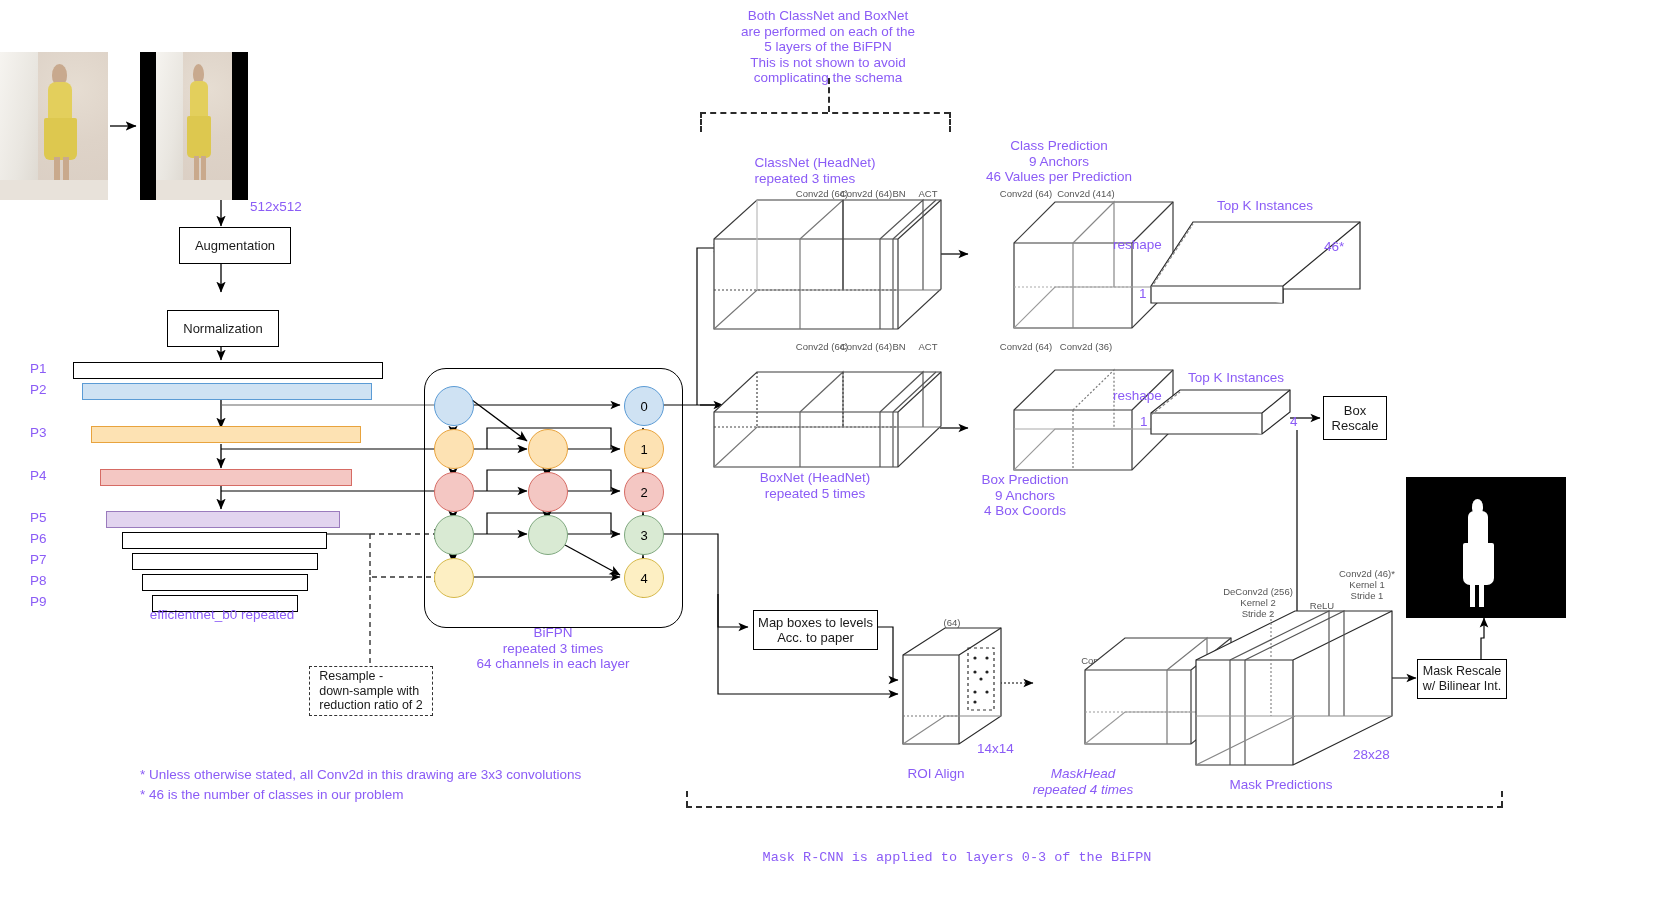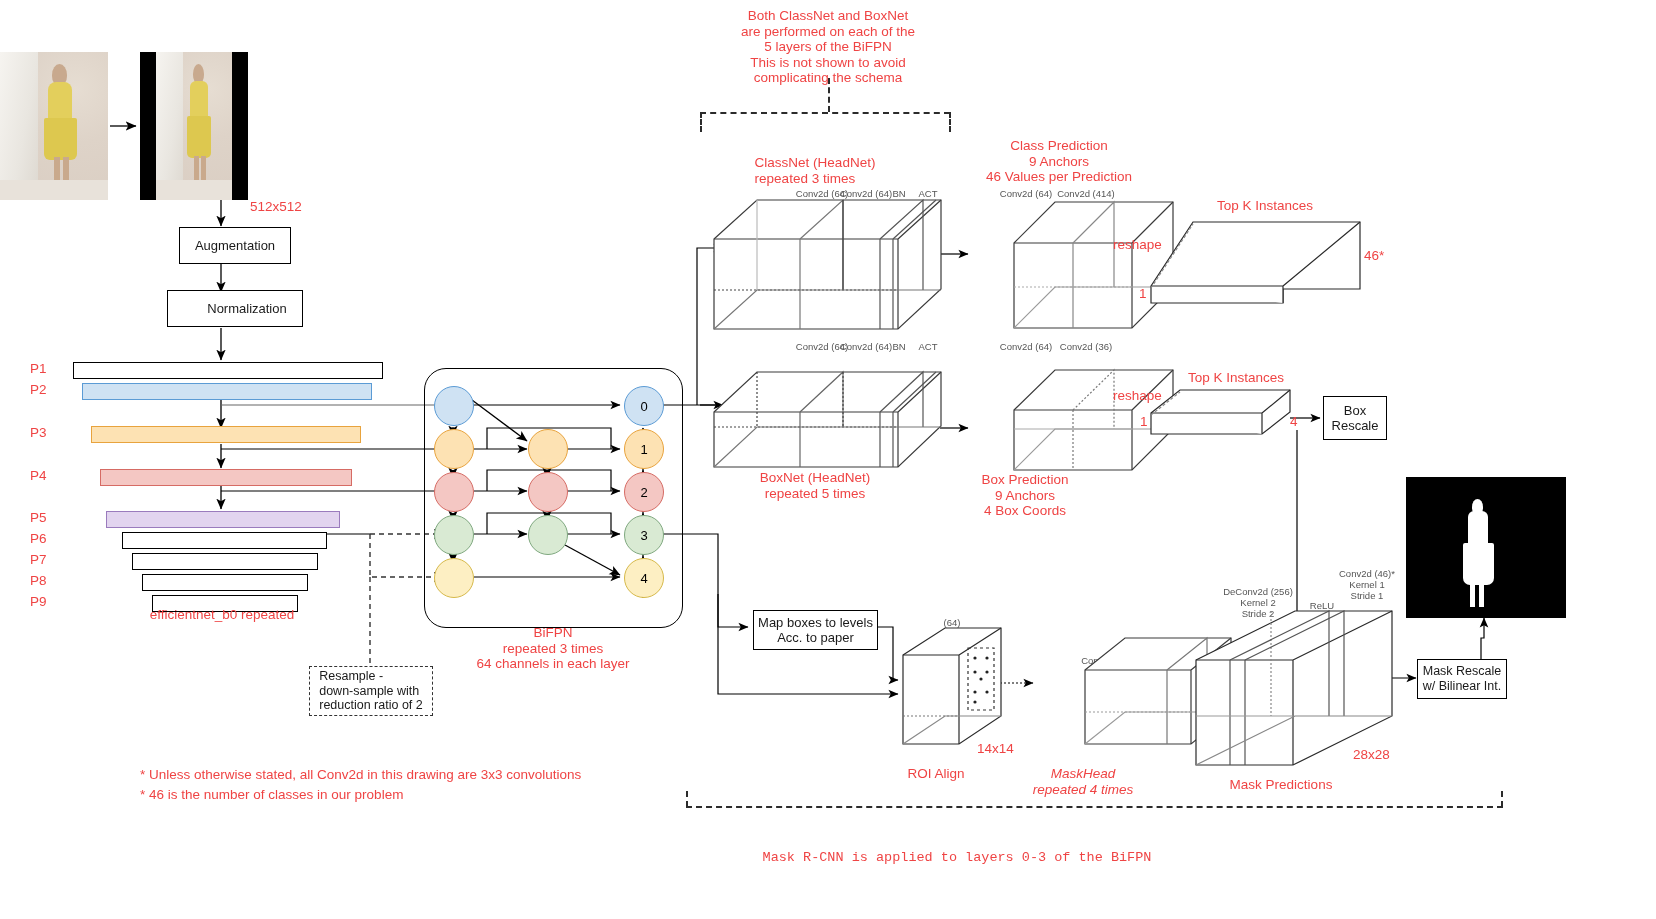--- a/index.html
+++ b/index.html
@@ -1,19 +1,19 @@
 <!DOCTYPE html>
 <html><head>
 <meta charset="utf-8">
 <style>
   html,body{margin:0;padding:0;background:#ffffff;}
   body{width:1656px;height:919px;position:relative;overflow:hidden;
        font-family:"Liberation Sans","DejaVu Sans",sans-serif;color:#000;}
   .abs{position:absolute;}
-  .txt{position:absolute;font-size:13.5px;line-height:15.5px;color:#ef4444;white-space:pre;}
+  .txt{position:absolute;font-size:13.5px;line-height:15.5px;color:#8b5cf6;white-space:pre;}
   .ctr{text-align:center;transform:translateX(-50%);}
   .lbl-small{position:absolute;font-size:9.5px;line-height:11px;color:#555;white-space:pre;text-align:center;transform:translateX(-50%);}
   .dash-h{position:absolute;height:0;border-top:2px dashed #2b2b2b;}
   .dash-v{position:absolute;width:0;border-left:2px dashed #2b2b2b;}
   .box{position:absolute;border:1px solid #000;background:#fff;
        display:flex;align-items:center;justify-content:center;
        font-size:13px;line-height:15px;text-align:center;color:#1a1a1a;}
   .dbox{position:absolute;border:1.5px dashed #333;background:#fff;
        display:flex;align-items:center;justify-content:center;
        font-size:12.5px;line-height:14.5px;text-align:left;color:#1a1a1a;}
@@ -148,21 +148,21 @@
 5 layers of the BiFPN
 This is not shown to avoid
 complicating the schema</div>
 <div class="dash-v" style="left:828px;top:78px;height:34px;"></div>
 <div class="dash-h" style="left:700px;top:112px;width:250px;"></div>
 <div class="dash-v" style="left:700px;top:112px;height:20px;"></div>
 <div class="dash-v" style="left:949px;top:112px;height:20px;"></div>
 
 <div class="txt" style="left:250px;top:199px;">512x512</div>
 <div class="box" style="left:179px;top:227px;width:110px;height:35px;">Augmentation</div>
-<div class="box" style="left:167px;top:290px;width:110px;height:35px;padding-left:24px;">Normalization</div>
+<div class="box" style="left:167px;top:310px;width:110px;height:35px;">Normalization</div>
 
 <div>
   <div class="txt" style="left:30px;top:361px;">P1</div>
   <div class="plate" style="left:73px;top:362px;width:308px;height:15px;background:#ffffff;border-color:#000;"></div>
 
   <div class="txt" style="left:30px;top:382px;">P2</div>
   <div class="plate" style="left:82px;top:383px;width:288px;height:15px;background:#cfe2f3;border-color:#5b9bd5;"></div>
 
   <div class="txt" style="left:30px;top:425px;">P3</div>
   <div class="plate" style="left:91px;top:426px;width:268px;height:15px;background:#fde2b3;border-color:#e8a33d;"></div>
@@ -252,21 +252,21 @@
 
 <div class="txt ctr" style="left:1265px;top:198px;">Top K Instances</div>
 <svg width="1656" height="919">
   <g stroke="#2a2a2a" fill="#fff" stroke-width="1.2">
     <path d="M1151,286 L1193,222 L1360,222 L1360,289 L1283,289 L1283,303 L1151,303 Z" fill="#fff"></path>
     <path d="M1151,286 L1283,286 L1283,303 M1283,286 L1360,222"></path>
     <path d="M1151,288 L1193,224" stroke="#888" stroke-dasharray="3,2"></path>
   </g>
 </svg>
 <div class="txt" style="left:1139px;top:286px;">1</div>
-<div class="txt" style="left:1324px;top:248px;margin-left:40px;">46*</div>
+<div class="txt" style="left:1324px;top:239px;">46*</div>
 
 <div class="lbl-small" style="left:822px;top:341px;">Conv2d (64)</div>
 <div class="lbl-small" style="left:866px;top:341px;">Conv2d (64)</div>
 <div class="lbl-small" style="left:899px;top:341px;">BN</div>
 <div class="lbl-small" style="left:928px;top:341px;">ACT</div>
 <svg width="1656" height="919">
   <g stroke="#3a3a3a" fill="none" stroke-width="1.2">
     <path d="M714,412 L757,372 L941,372 L941,426 L898,467 L714,467 Z" fill="#fff"></path>
     <path d="M714,412 L898,412 L898,467 M898,412 L941,372"></path>
     <path d="M757,372 L757,427" stroke-dasharray="2,2" stroke="#444"></path>

